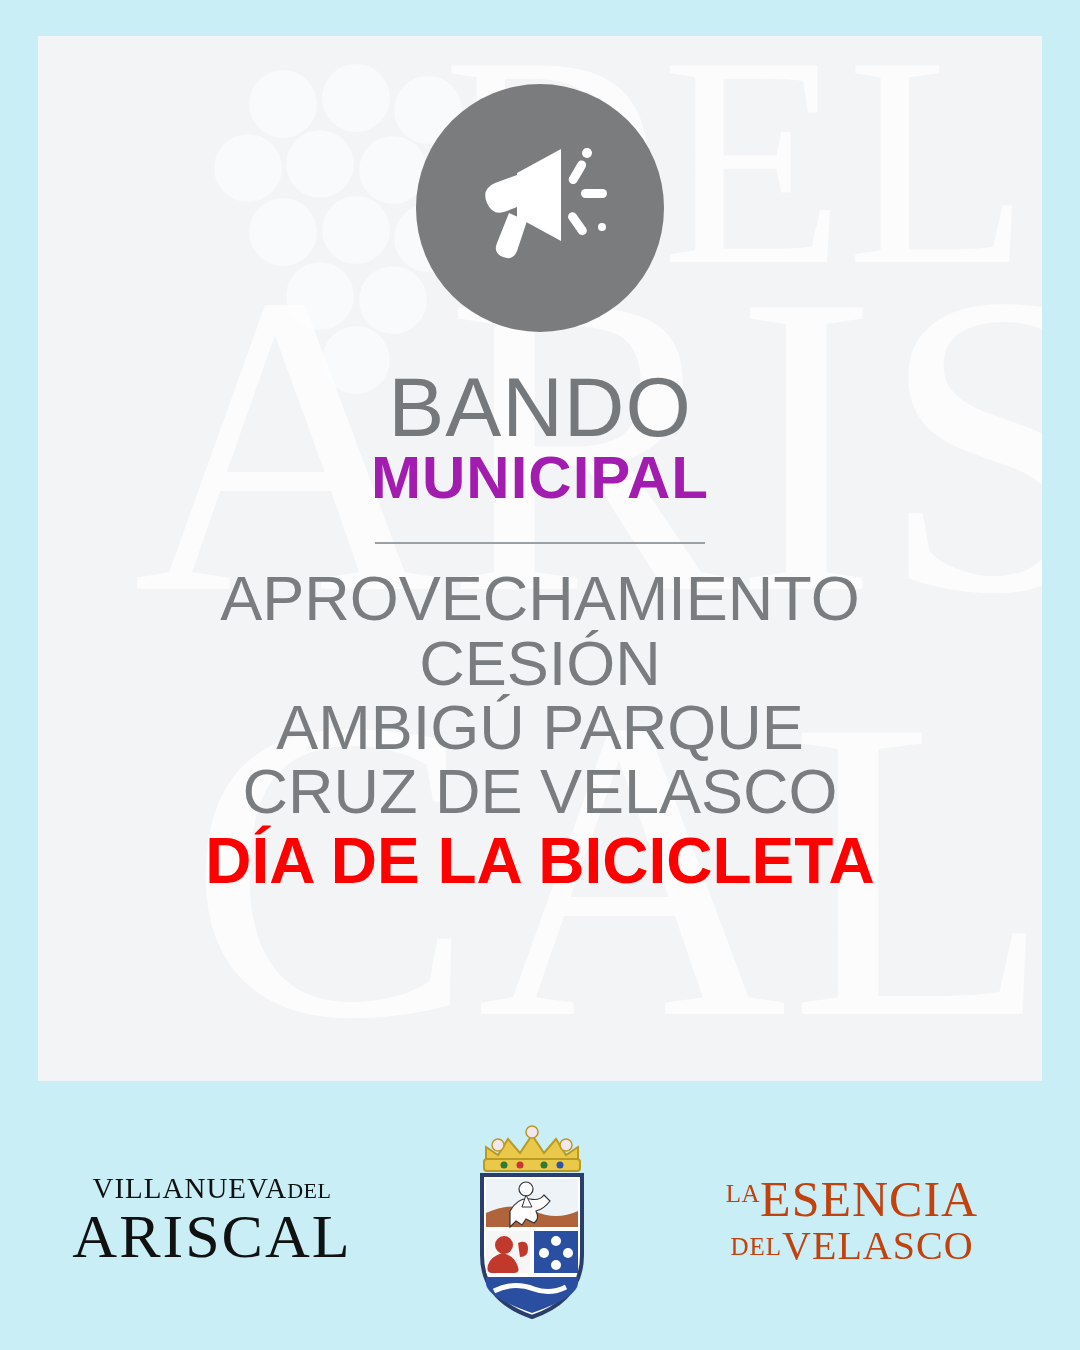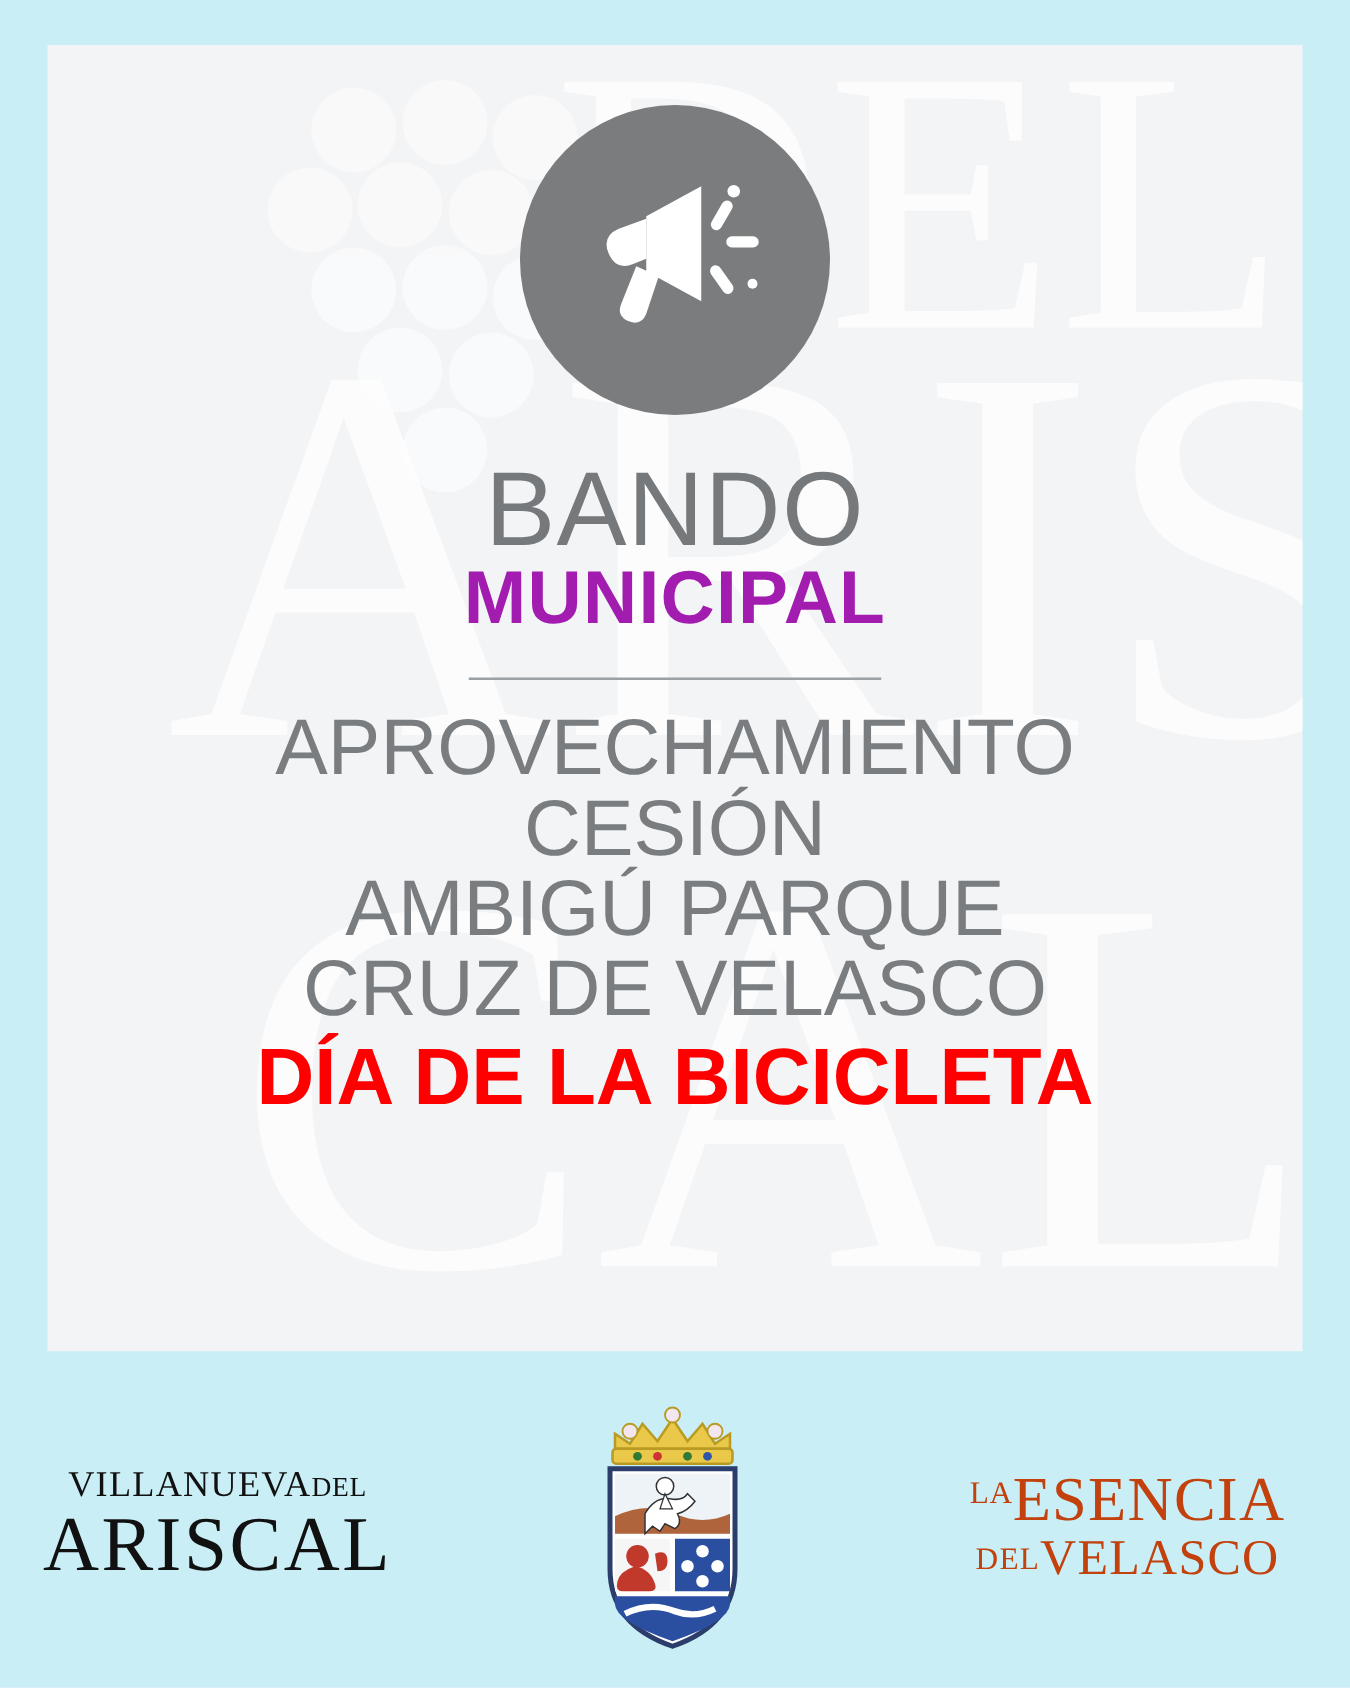--- a/index.html
+++ b/index.html
@@ -146,27 +146,27 @@
     color: #ff0000;
     text-align: left;
     letter-spacing: 0px;
   }
   .highlight .line { display: block; }
 
   
   .footer {
     position: absolute;
     left: 0;
-    right: 4px;
+    right: 16px;
     top: 1090px;
     height: 260px;
     display: flex;
     align-items: center;
     justify-content: space-between;
-    padding: 0 24px;
+    padding: 0 62px;
     box-sizing: border-box;
   }
   .logo-left {
     width: 300px;
     text-align: center;
     color: #111;
     line-height: 1;
   }
   .logo-left .l1 {
     font-family: "Liberation Serif", serif;

